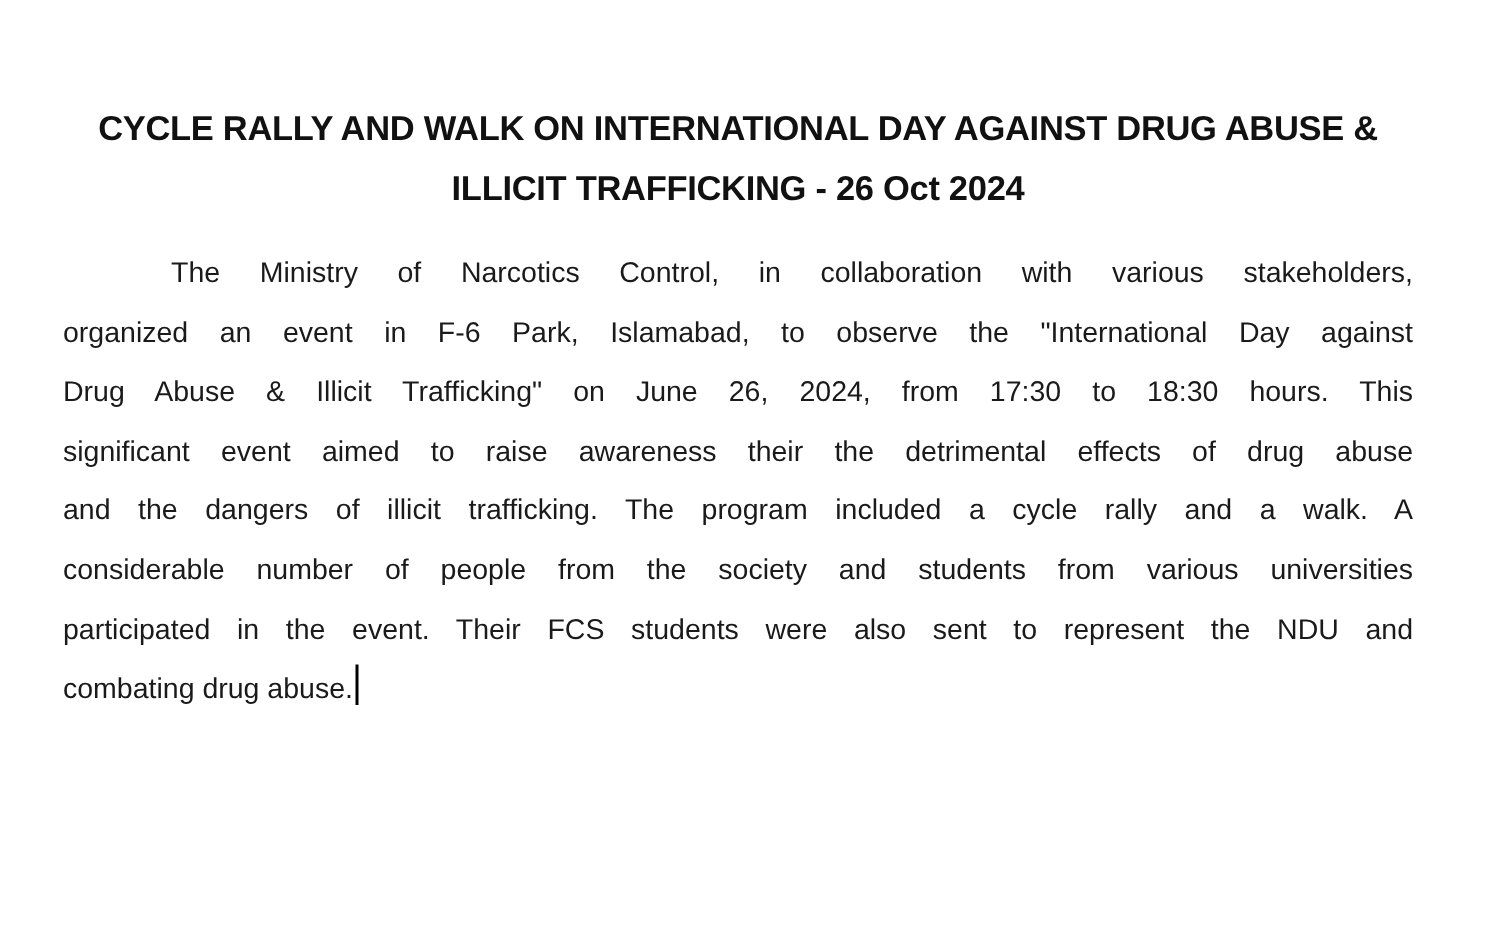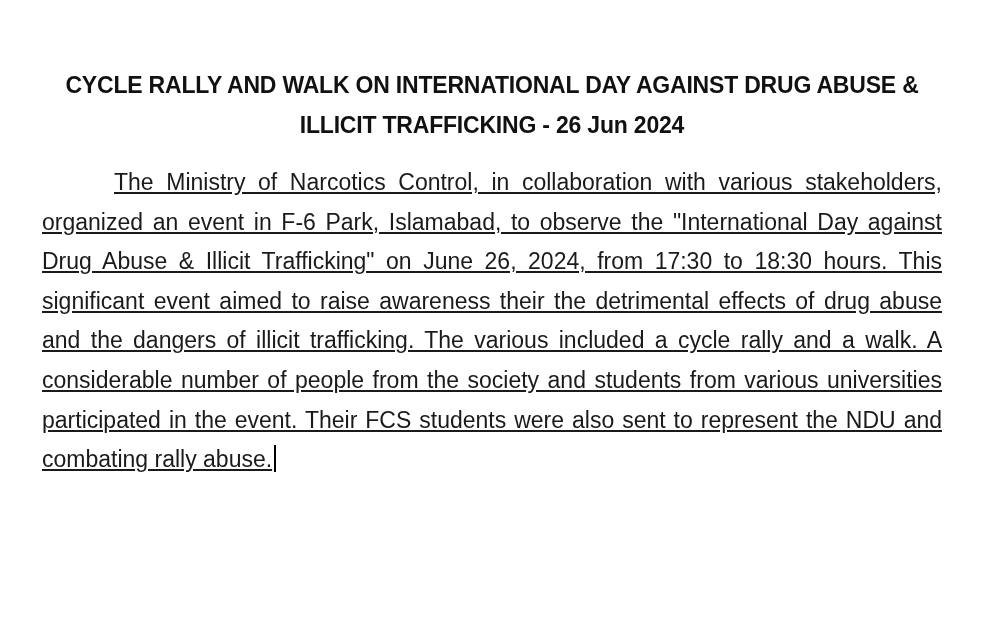--- a/index.html
+++ b/index.html
@@ -21,24 +21,23 @@
   .title {
     font-weight: bold;
     font-size: 23px;
     line-height: 40px;
     letter-spacing: -0.2px;
     text-align: center;
     color: #111111;
   }
   .para {
     margin-top: 18px;
-    font-size: 23px;
+    font-size: 19px;
     line-height: 39.6px;
     cursor: text;
-    text-decoration: underline;
   }
   .line {
     height: 39.6px;
     text-align: justify;
     text-align-last: justify;
     white-space: normal;
   }
   .line.first {
     text-indent: 72px;
   }
@@ -53,25 +52,25 @@
     vertical-align: -5px;
     margin-left: 2px;
   }
 </style>
 </head>
 <body>
 
 <div class="page">
   <div class="title">
     <div class="title-line">CYCLE RALLY AND WALK ON INTERNATIONAL DAY AGAINST DRUG ABUSE &amp;</div>
-    <div class="title-line">ILLICIT TRAFFICKING - 26 Jun 2024</div>
+    <div class="title-line">ILLICIT TRAFFICKING - 26 Oct 2024</div>
   </div>
   <div class="para">
       <div class="line first"><span>The Ministry of Narcotics Control, in collaboration with various stakeholders,</span></div>
       <div class="line"><span>organized an event in F-6 Park, Islamabad, to observe the "International Day against</span></div>
       <div class="line"><span>Drug Abuse &amp; Illicit Trafficking" on June 26, 2024, from 17:30 to 18:30 hours. This</span></div>
       <div class="line"><span>significant event aimed to raise awareness their the detrimental effects of drug abuse</span></div>
-      <div class="line"><span>and the dangers of illicit trafficking. The various included a cycle rally and a walk. A</span></div>
+      <div class="line"><span>and the dangers of illicit trafficking. The program included a cycle rally and a walk. A</span></div>
       <div class="line"><span>considerable number of people from the society and students from various universities</span></div>
       <div class="line"><span>participated in the event. Their FCS students were also sent to represent the NDU and</span></div>
-      <div class="line last"><span>combating rally abuse.</span><span class="caret"></span></div>
+      <div class="line last"><span>combating drug abuse.</span><span class="caret"></span></div>
     </div>
 </div>
 
 </body></html>

